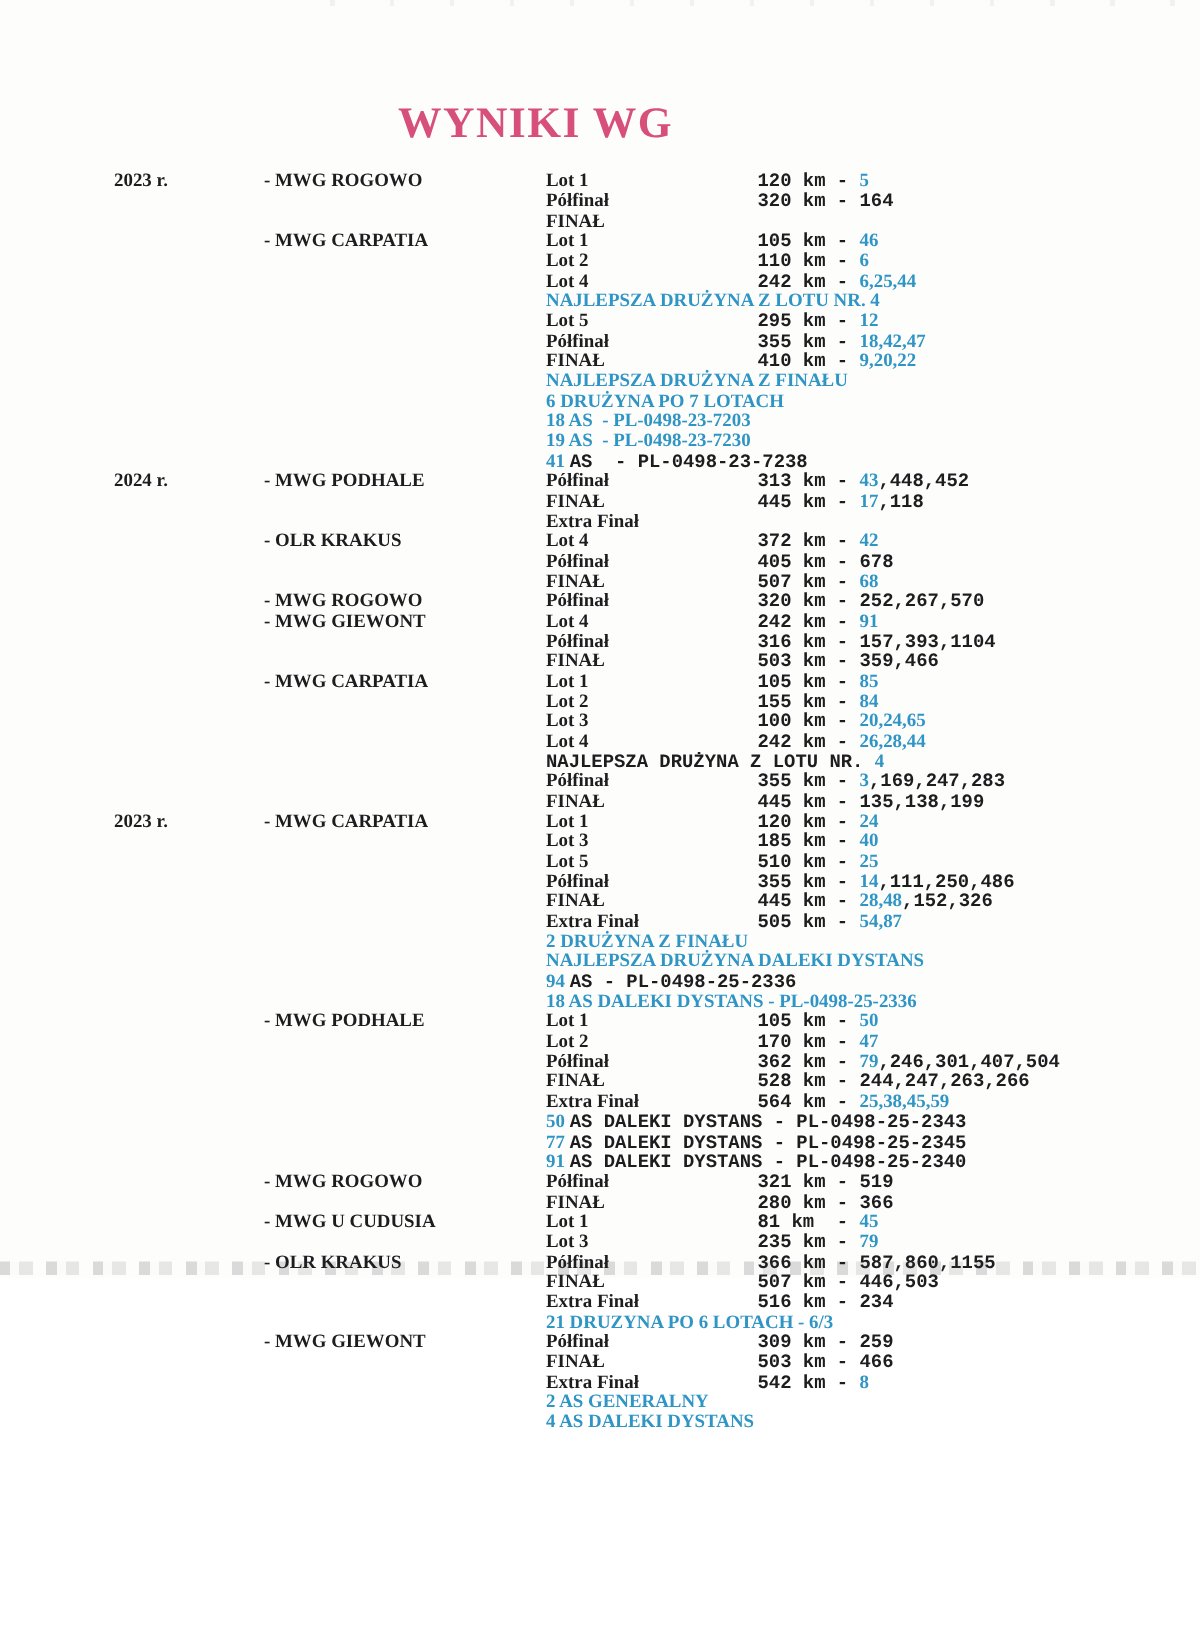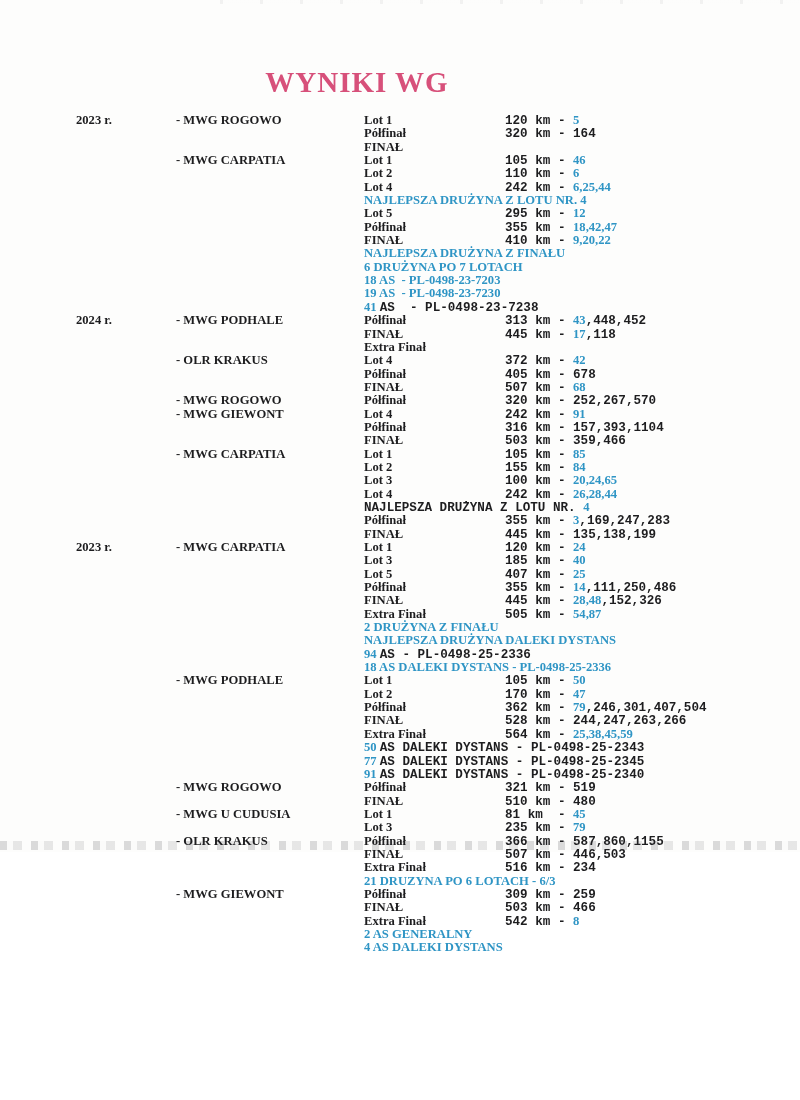--- a/index.html
+++ b/index.html
@@ -70,38 +70,38 @@
       <div class="row"><span class="col-year"></span><span class="col-club"></span><span class="col-flight">FINAŁ</span><span class="col-result"><span class="seg-k">503 km - 359,466</span></span></div>
       <div class="row"><span class="col-year"></span><span class="col-club">- MWG CARPATIA</span><span class="col-flight">Lot 1</span><span class="col-result"><span class="seg-k">105 km - </span><span class="seg-b">85</span></span></div>
       <div class="row"><span class="col-year"></span><span class="col-club"></span><span class="col-flight">Lot 2</span><span class="col-result"><span class="seg-k">155 km - </span><span class="seg-b">84</span></span></div>
       <div class="row"><span class="col-year"></span><span class="col-club"></span><span class="col-flight">Lot 3</span><span class="col-result"><span class="seg-k">100 km - </span><span class="seg-b">20,24,65</span></span></div>
       <div class="row"><span class="col-year"></span><span class="col-club"></span><span class="col-flight">Lot 4</span><span class="col-result"><span class="seg-k">242 km - </span><span class="seg-b">26,28,44</span></span></div>
       <div class="row"><span class="col-year"></span><span class="col-club"></span><span class="col-note"><span class="seg-k">NAJLEPSZA DRUŻYNA Z LOTU NR. </span><span class="seg-b">4</span></span></div>
       <div class="row"><span class="col-year"></span><span class="col-club"></span><span class="col-flight">Półfinał</span><span class="col-result"><span class="seg-k">355 km - </span><span class="seg-b">3</span><span class="seg-k">,169,247,283</span></span></div>
       <div class="row"><span class="col-year"></span><span class="col-club"></span><span class="col-flight">FINAŁ</span><span class="col-result"><span class="seg-k">445 km - 135,138,199</span></span></div>
       <div class="row"><span class="col-year">2023 r.</span><span class="col-club">- MWG CARPATIA</span><span class="col-flight">Lot 1</span><span class="col-result"><span class="seg-k">120 km - </span><span class="seg-b">24</span></span></div>
       <div class="row"><span class="col-year"></span><span class="col-club"></span><span class="col-flight">Lot 3</span><span class="col-result"><span class="seg-k">185 km - </span><span class="seg-b">40</span></span></div>
-      <div class="row"><span class="col-year"></span><span class="col-club"></span><span class="col-flight">Lot 5</span><span class="col-result"><span class="seg-k">407 km - </span><span class="seg-b">25</span></span></div>
+      <div class="row"><span class="col-year"></span><span class="col-club"></span><span class="col-flight">Lot 5</span><span class="col-result"><span class="seg-k">510 km - </span><span class="seg-b">25</span></span></div>
       <div class="row"><span class="col-year"></span><span class="col-club"></span><span class="col-flight">Półfinał</span><span class="col-result"><span class="seg-k">355 km - </span><span class="seg-b">14</span><span class="seg-k">,111,250,486</span></span></div>
       <div class="row"><span class="col-year"></span><span class="col-club"></span><span class="col-flight">FINAŁ</span><span class="col-result"><span class="seg-k">445 km - </span><span class="seg-b">28,48</span><span class="seg-k">,152,326</span></span></div>
       <div class="row"><span class="col-year"></span><span class="col-club"></span><span class="col-flight">Extra Finał</span><span class="col-result"><span class="seg-k">505 km - </span><span class="seg-b">54,87</span></span></div>
       <div class="row"><span class="col-year"></span><span class="col-club"></span><span class="col-note"><span class="seg-b">2 DRUŻYNA Z FINAŁU</span></span></div>
       <div class="row"><span class="col-year"></span><span class="col-club"></span><span class="col-note"><span class="seg-b">NAJLEPSZA DRUŻYNA DALEKI DYSTANS</span></span></div>
       <div class="row"><span class="col-year"></span><span class="col-club"></span><span class="col-note"><span class="seg-b">94 </span><span class="seg-k">AS - PL-0498-25-2336</span></span></div>
       <div class="row"><span class="col-year"></span><span class="col-club"></span><span class="col-note"><span class="seg-b">18 AS DALEKI DYSTANS - PL-0498-25-2336</span></span></div>
       <div class="row"><span class="col-year"></span><span class="col-club">- MWG PODHALE</span><span class="col-flight">Lot 1</span><span class="col-result"><span class="seg-k">105 km - </span><span class="seg-b">50</span></span></div>
       <div class="row"><span class="col-year"></span><span class="col-club"></span><span class="col-flight">Lot 2</span><span class="col-result"><span class="seg-k">170 km - </span><span class="seg-b">47</span></span></div>
       <div class="row"><span class="col-year"></span><span class="col-club"></span><span class="col-flight">Półfinał</span><span class="col-result"><span class="seg-k">362 km - </span><span class="seg-b">79</span><span class="seg-k">,246,301,407,504</span></span></div>
       <div class="row"><span class="col-year"></span><span class="col-club"></span><span class="col-flight">FINAŁ</span><span class="col-result"><span class="seg-k">528 km - 244,247,263,266</span></span></div>
       <div class="row"><span class="col-year"></span><span class="col-club"></span><span class="col-flight">Extra Finał</span><span class="col-result"><span class="seg-k">564 km - </span><span class="seg-b">25,38,45,59</span></span></div>
       <div class="row"><span class="col-year"></span><span class="col-club"></span><span class="col-note"><span class="seg-b">50 </span><span class="seg-k">AS DALEKI DYSTANS - PL-0498-25-2343</span></span></div>
       <div class="row"><span class="col-year"></span><span class="col-club"></span><span class="col-note"><span class="seg-b">77 </span><span class="seg-k">AS DALEKI DYSTANS - PL-0498-25-2345</span></span></div>
       <div class="row"><span class="col-year"></span><span class="col-club"></span><span class="col-note"><span class="seg-b">91 </span><span class="seg-k">AS DALEKI DYSTANS - PL-0498-25-2340</span></span></div>
       <div class="row"><span class="col-year"></span><span class="col-club">- MWG ROGOWO</span><span class="col-flight">Półfinał</span><span class="col-result"><span class="seg-k">321 km - 519</span></span></div>
-      <div class="row"><span class="col-year"></span><span class="col-club"></span><span class="col-flight">FINAŁ</span><span class="col-result"><span class="seg-k">510 km - 480</span></span></div>
+      <div class="row"><span class="col-year"></span><span class="col-club"></span><span class="col-flight">FINAŁ</span><span class="col-result"><span class="seg-k">280 km - 366</span></span></div>
       <div class="row"><span class="col-year"></span><span class="col-club">- MWG U CUDUSIA</span><span class="col-flight">Lot 1</span><span class="col-result"><span class="seg-k">81 km  - </span><span class="seg-b">45</span></span></div>
       <div class="row"><span class="col-year"></span><span class="col-club"></span><span class="col-flight">Lot 3</span><span class="col-result"><span class="seg-k">235 km - </span><span class="seg-b">79</span></span></div>
       <div class="row"><span class="col-year"></span><span class="col-club">- OLR KRAKUS</span><span class="col-flight">Półfinał</span><span class="col-result"><span class="seg-k">366 km - 587,860,1155</span></span></div>
       <div class="row"><span class="col-year"></span><span class="col-club"></span><span class="col-flight">FINAŁ</span><span class="col-result"><span class="seg-k">507 km - 446,503</span></span></div>
       <div class="row"><span class="col-year"></span><span class="col-club"></span><span class="col-flight">Extra Finał</span><span class="col-result"><span class="seg-k">516 km - 234</span></span></div>
       <div class="row"><span class="col-year"></span><span class="col-club"></span><span class="col-note"><span class="seg-b">21 DRUZYNA PO 6 LOTACH - 6/3</span></span></div>
       <div class="row"><span class="col-year"></span><span class="col-club">- MWG GIEWONT</span><span class="col-flight">Półfinał</span><span class="col-result"><span class="seg-k">309 km - 259</span></span></div>
       <div class="row"><span class="col-year"></span><span class="col-club"></span><span class="col-flight">FINAŁ</span><span class="col-result"><span class="seg-k">503 km - 466</span></span></div>
       <div class="row"><span class="col-year"></span><span class="col-club"></span><span class="col-flight">Extra Finał</span><span class="col-result"><span class="seg-k">542 km - </span><span class="seg-b">8</span></span></div>
       <div class="row"><span class="col-year"></span><span class="col-club"></span><span class="col-note"><span class="seg-b">2 AS GENERALNY</span></span></div>

